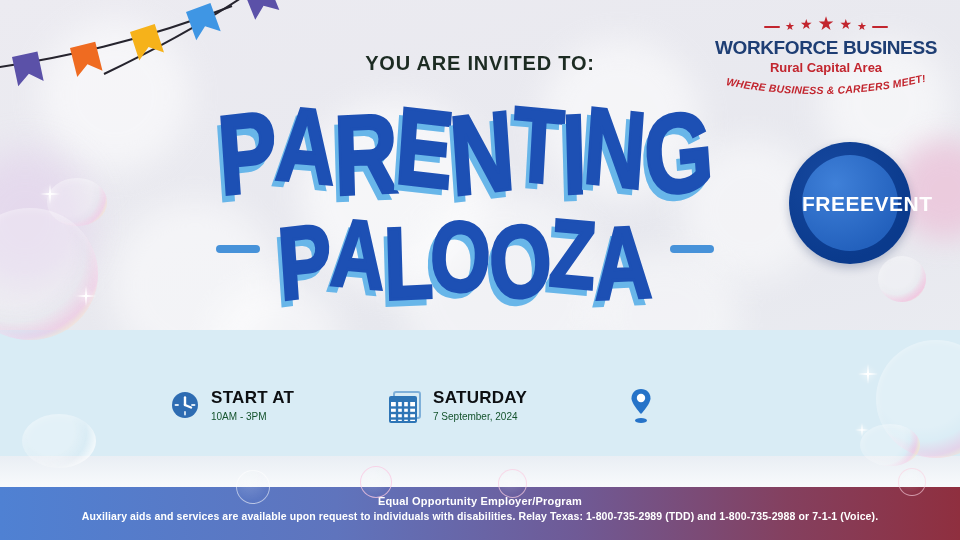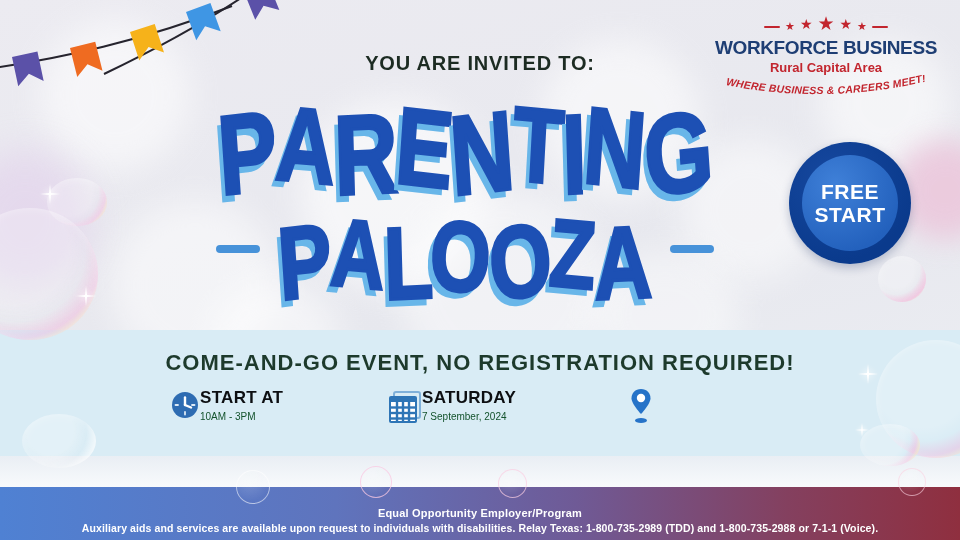--- a/index.html
+++ b/index.html
@@ -45,38 +45,38 @@
   [data-letterize] .tl:nth-child(4n+2){transform:rotate(4deg) translateY(-4px) scale(.94)}
   [data-letterize] .tl:nth-child(4n+3){transform:rotate(-2deg) translateY(3px)}
   [data-letterize] .tl:nth-child(4n){transform:rotate(5deg) translateY(-2px) scale(.97)}
   .tdash{width:44px;height:8px;border-radius:4px;background:#4792d9;flex:0 0 auto}
   
   .badge{position:absolute;left:789px;top:142px;width:122px;height:122px;border-radius:50%;z-index:3;
     background:radial-gradient(circle at 35% 30%,#16489f,#0a3a8c 72%);
     display:flex;align-items:center;justify-content:center;box-shadow:0 4px 10px rgba(20,40,90,.25)}
   .badge-inner{width:96px;height:96px;border-radius:50%;
     background:radial-gradient(circle at 35% 30%,#3f80d8,#2361bd 75%);
-    display:flex;flex-direction:column;align-items:center;justify-content:center}
+    display:flex;flex-direction:row;align-items:center;}
   .badge-inner span{color:#fff;font-weight:bold;font-size:21px;line-height:23px;letter-spacing:.5px}
   
   .band{position:absolute;left:0;top:330px;width:960px;height:126px;background:#d9ecf5;z-index:1}
   .tagline{position:absolute;left:0;right:0;top:20px;text-align:center;
     font-size:22px;font-weight:bold;letter-spacing:1px;color:#1d3a2c}
-  .detail{position:absolute;display:flex;align-items:flex-start;}
+  .detail{position:absolute;display:flex;align-items:flex-start;gap:11px}
   .d1{left:170px;top:58px}.d2{left:386px;top:58px}.d3{left:630px;top:56px}
   .dlabel{font-size:17px;font-weight:bold;color:#0d0f12;letter-spacing:.3px;line-height:19px}
   .dvalue{font-size:10px;color:#14532d;font-weight:500;line-height:20px}
   .dicon{flex:0 0 auto;margin-top:2px}
   
   .fade-strip{position:absolute;left:0;top:456px;width:960px;height:31px;z-index:1;
     background:linear-gradient(180deg,#e9eef4,#f8fafc)}
   .footer{position:absolute;left:0;top:487px;width:960px;height:53px;z-index:2;
     background:linear-gradient(90deg,#4f81d3 0%,#5f74bd 35%,#6f5a96 60%,#84405f 82%,#8f2f3f 100%);
     text-align:center;color:#fff}
-  .f-line1{font-size:11px;font-weight:bold;margin-top:20px;letter-spacing:.2px}
+  .f-line1{font-size:11px;font-weight:bold;margin-top:8px;letter-spacing:.2px}
   .f-line2{font-size:10.5px;font-weight:bold;margin-top:3px;letter-spacing:.1px}
   
   .bubble{position:absolute;border-radius:50%;z-index:4;
     background:radial-gradient(circle at 38% 32%,rgba(255,255,255,.22) 45%,rgba(255,255,255,.05) 58%,
       rgba(244,170,215,.38) 72%,rgba(246,226,150,.38) 81%,rgba(150,205,245,.38) 89%,rgba(255,255,255,0) 94%);
     box-shadow:inset 0 0 8px rgba(255,255,255,.35)}
   .bubble.pink{background:radial-gradient(circle at 38% 32%,rgba(255,255,255,.25) 40%,rgba(255,255,255,.06) 55%,
       rgba(242,160,205,.55) 74%,rgba(246,215,170,.45) 84%,rgba(255,255,255,0) 94%)}
   .bubble.clear{background:radial-gradient(circle at 38% 32%,rgba(255,255,255,.28) 40%,rgba(255,255,255,.03) 62%,
       rgba(255,255,255,.7) 84%,rgba(200,215,235,.4) 90%,rgba(255,255,255,0) 95%)}
@@ -163,26 +163,25 @@
     <div class="t-line2-row">
       <span class="tdash"></span>
       <div class="t-line2" data-letterize=""><span class="tl">P</span><span class="tl">A</span><span class="tl">L</span><span class="tl">O</span><span class="tl">O</span><span class="tl">Z</span><span class="tl">A</span></div>
       <span class="tdash"></span>
     </div>
   </div>
 
   <div class="badge">
     <div class="badge-inner">
       <span>FREE</span>
-      <span>START</span>
+      <span>EVENT</span>
     </div>
   </div>
 
   <div class="band">
-    <div class="tagline">COME-AND-GO EVENT, NO REGISTRATION REQUIRED!</div>
 
     <div class="detail d1">
       <svg class="dicon" width="30" height="30" viewBox="0 0 30 30">
         <circle cx="15" cy="15" r="13" fill="#2e6cb2"></circle>
         <line x1="15" y1="15" x2="15" y2="7.5" stroke="#fff" stroke-width="2.4" stroke-linecap="round"></line>
         <line x1="15" y1="15" x2="21" y2="17.5" stroke="#fff" stroke-width="2.4" stroke-linecap="round"></line>
         <line x1="5.5" y1="15" x2="8" y2="15" stroke="#dce9f5" stroke-width="1.8" stroke-linecap="round"></line>
         <line x1="22" y1="15" x2="24.5" y2="15" stroke="#dce9f5" stroke-width="1.8" stroke-linecap="round"></line>
         <line x1="15" y1="22" x2="15" y2="24.5" stroke="#dce9f5" stroke-width="1.8" stroke-linecap="round"></line>
       </svg>

